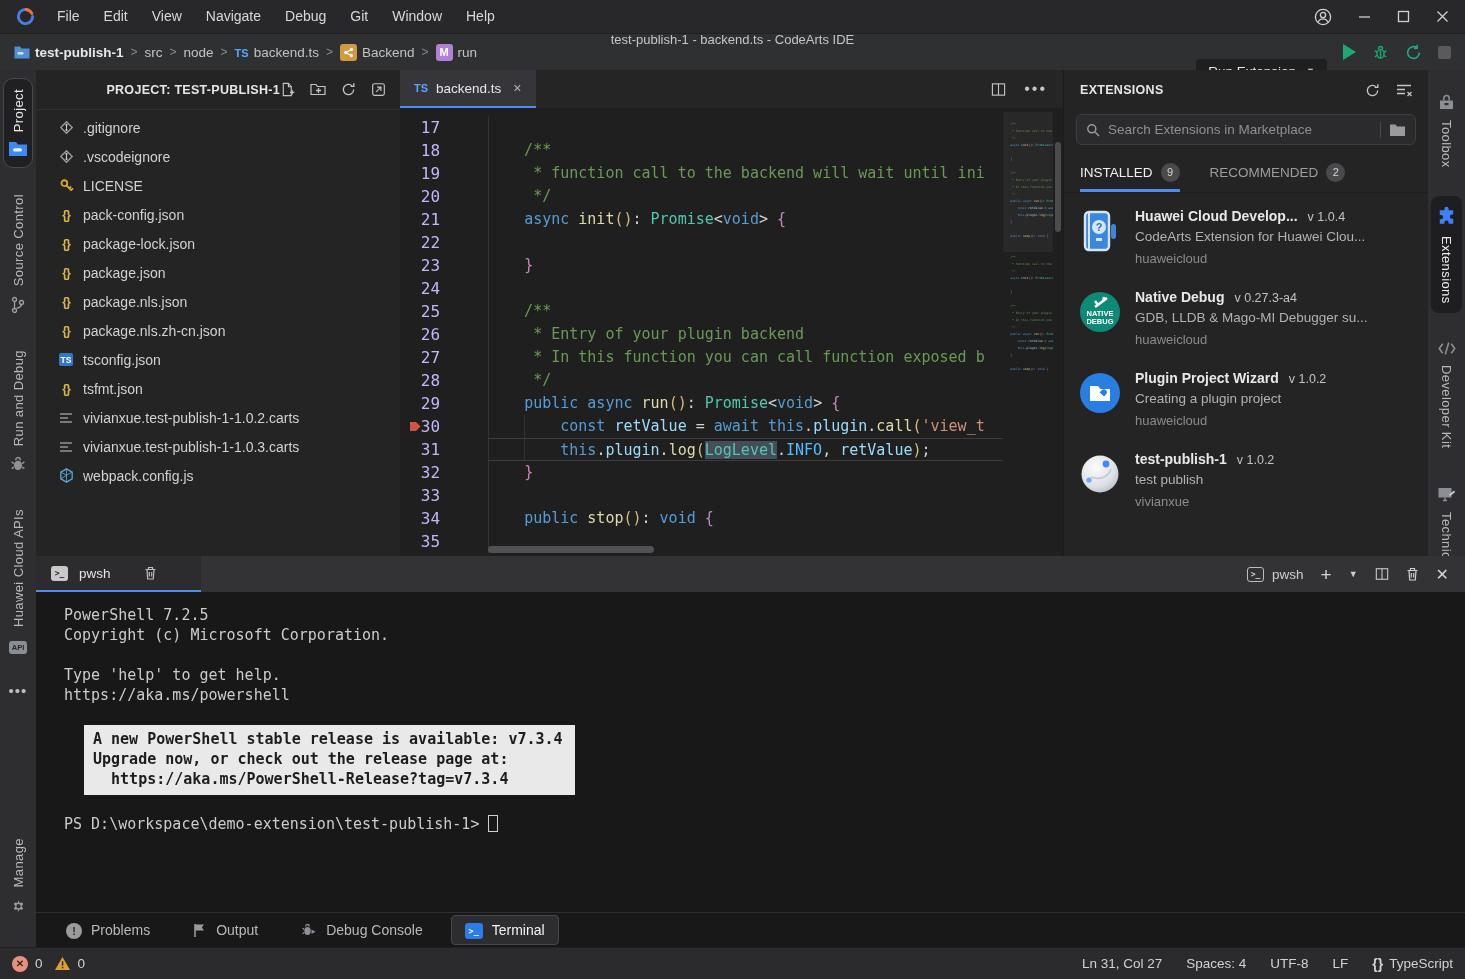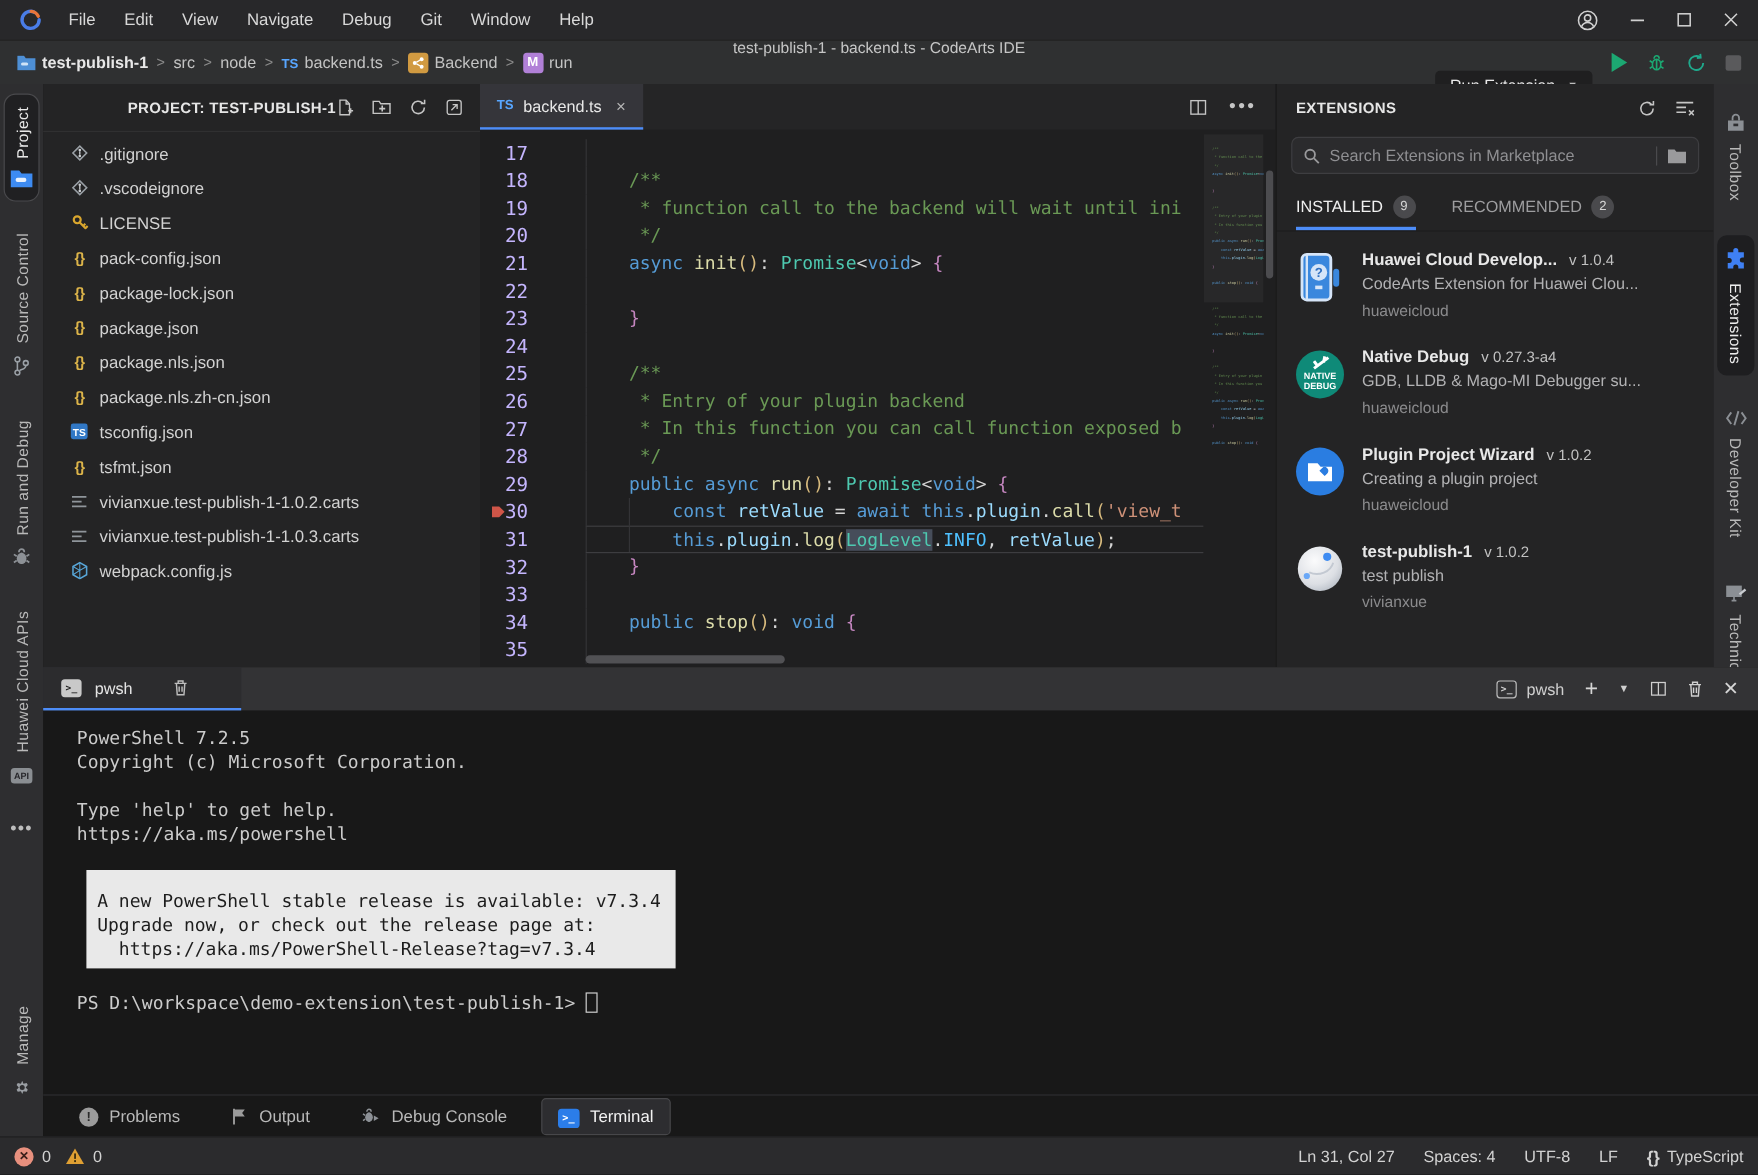--- a/index.html
+++ b/index.html
@@ -123,21 +123,21 @@
   #term-strip{height:36px; background:#333335; display:flex; flex:none;}
   #term-tab{display:flex; align-items:center; gap:11px; padding:0 15px; background:#2c2c2e; border-bottom:2px solid #4d8df8; font-size:13.5px; color:#e4e4e4; min-width:165px;}
   .pwsh-ic{background:#c9c9c9; color:#1e1e1e; border-radius:3px; width:17px; height:15px; font-size:8px; font-weight:bold; display:inline-flex; align-items:center; justify-content:center; font-family:"DejaVu Sans Mono",monospace;}
   #term-strip-right{margin-left:auto; display:flex; align-items:center; gap:17px; padding-right:16px; color:#cfcfcf;}
   .term-group{display:flex; align-items:center; gap:8px; font-size:13.5px;}
   .plus-ic{font-size:19px; color:#d5d5d5; line-height:1;}
   .caret-ic{font-size:9px; color:#cfcfcf;}
   .x-ic{font-size:16px; color:#d5d5d5;}
   #term-body{flex:1; overflow:hidden; padding:13px 0 0 28px; font-family:"DejaVu Sans Mono",monospace; font-size:15px; line-height:20px; color:#cccccc;}
   .t-line{white-space:pre; min-height:20px;}
-  #term-notice{display:inline-block; background:#e9e9e9; color:#1d1d1d; padding:16px 12px 6px 9px; margin-left:8px; white-space:pre;}
+  #term-notice{display:inline-block; background:#e9e9e9; color:#1d1d1d; padding:4px 12px 6px 9px; margin-left:20px; white-space:pre;font-weight:bold;}
   #term-prompt-row{margin-top:19px; white-space:pre;}
   .term-cursor{display:inline-block; width:10px; height:17px; border:1.5px solid #cfcfcf; vertical-align:-3px; margin-left:9px;}
   #bottom-tabs{height:35px; flex:none; border-top:1px solid #2e2e30; display:flex; align-items:center; gap:14px; padding:0 16px; background:#181818;}
   .panel-tab{display:flex; align-items:center; gap:9px; padding:5px 13px; font-size:14px; color:#b9b9b9; border-radius:4px; border:1px solid transparent;}
   .panel-tab.active{background:#2d2d30; border-color:#47474a; color:#f2f2f2;}
   .prob-ic{width:16px;height:16px;border-radius:50%;background:#9b9b9b;color:#2b2b2b;font-size:11px;font-weight:bold;display:inline-flex;align-items:center;justify-content:center;}
   .term-ic-blue{background:#2b7de9;color:#fff;border-radius:3px;width:18px;height:16px;font-size:8.5px;font-weight:bold;display:inline-flex;align-items:center;justify-content:center;font-family:"DejaVu Sans Mono",monospace;}
 
   
   #statusbar{height:32px; flex:none; background:#2b2b2d; border-top:1px solid #202022; display:flex; align-items:center; padding:0 12px; font-size:13.5px; color:#d2d2d2;}

